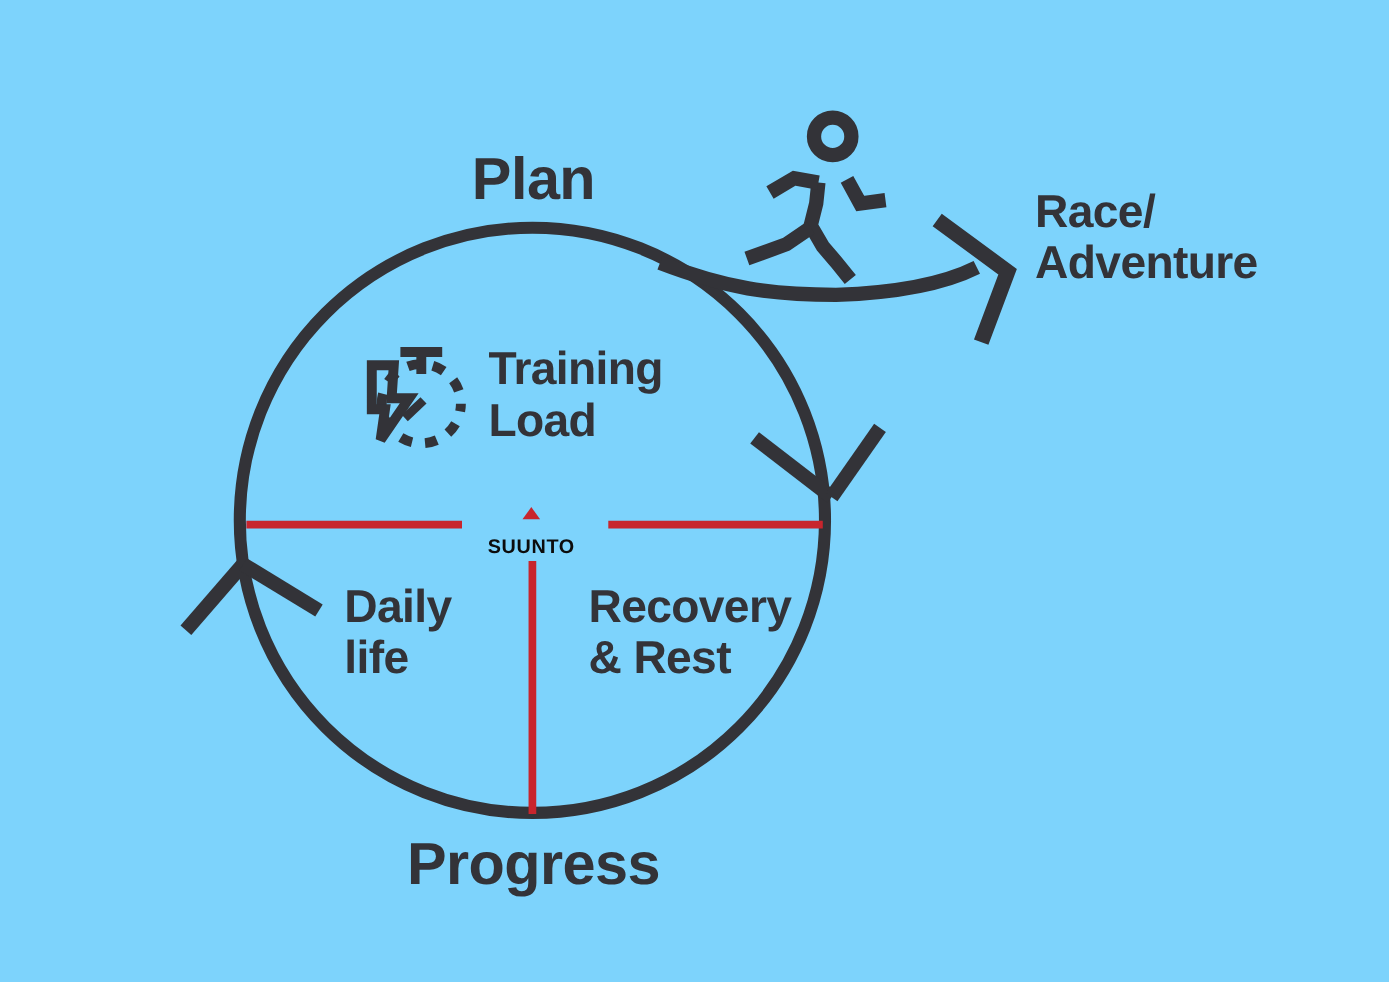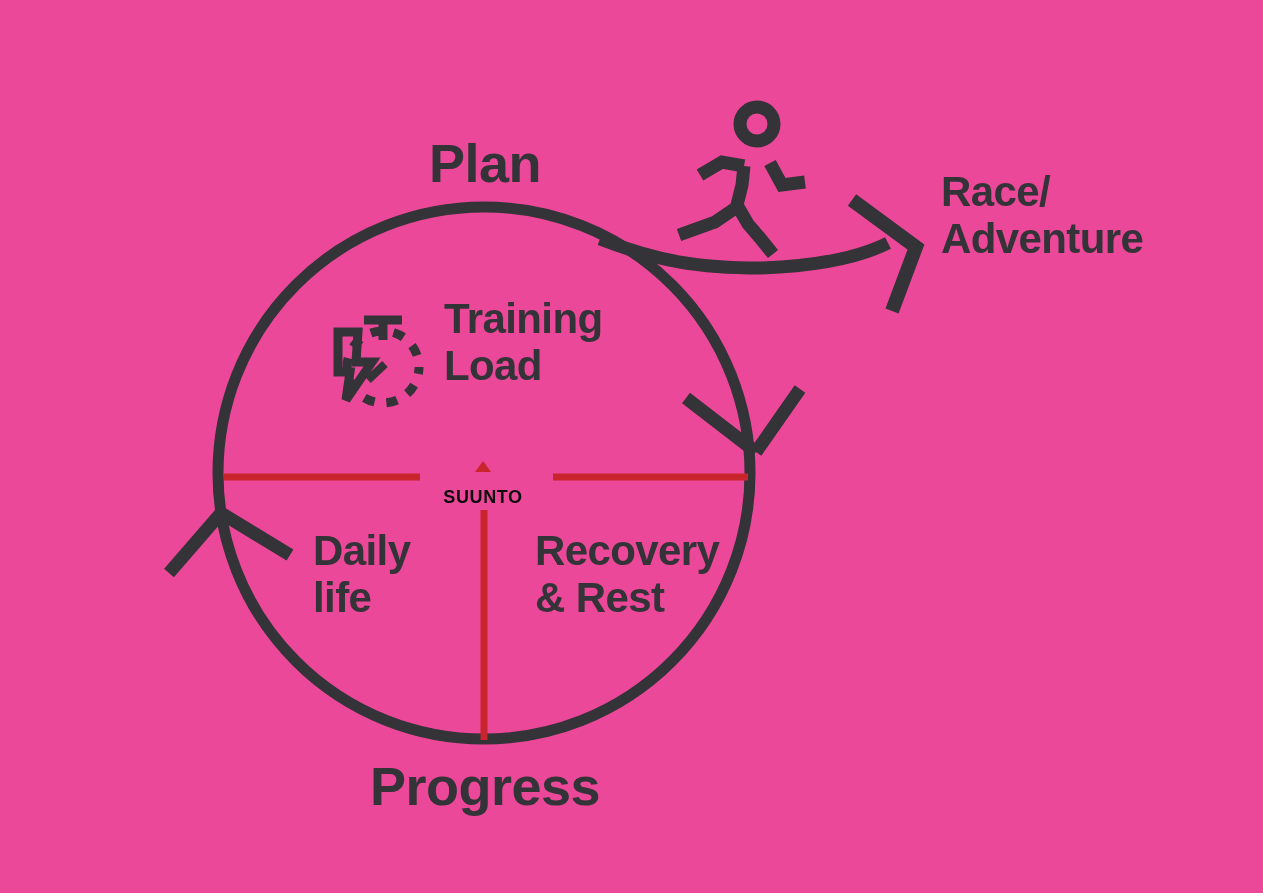--- a/index.html
+++ b/index.html
@@ -7,21 +7,21 @@
     padding: 0;
     background: #ffffff;
   }
   body {
     font-family: "Liberation Sans", sans-serif;
   }
   #stage {
     position: relative;
     width: 1263px;
     height: 893px;
-    background: #ec4899;
+    background: #7dd3fc;
     overflow: hidden;
   }
   #diagram-svg {
     position: absolute;
     left: 0;
     top: 0;
     width: 1263px;
     height: 893px;
   }
   .lbl {
@@ -45,21 +45,21 @@
     text-align: center;
     font-size: 54px;
   }
   #label-race {
     left: 941px; top: 168px;
     font-size: 42px;
     line-height: 1.12;
     letter-spacing: -0.6px;
   }
   #label-training-load {
-    left: 444px; top: 295px;
+    left: 444px; top: 311px;
     font-size: 42px;
     line-height: 1.13;
     letter-spacing: -0.6px;
   }
   #label-daily-life {
     left: 313px; top: 527px;
     font-size: 42px;
     line-height: 1.13;
     letter-spacing: -0.6px;
   }

